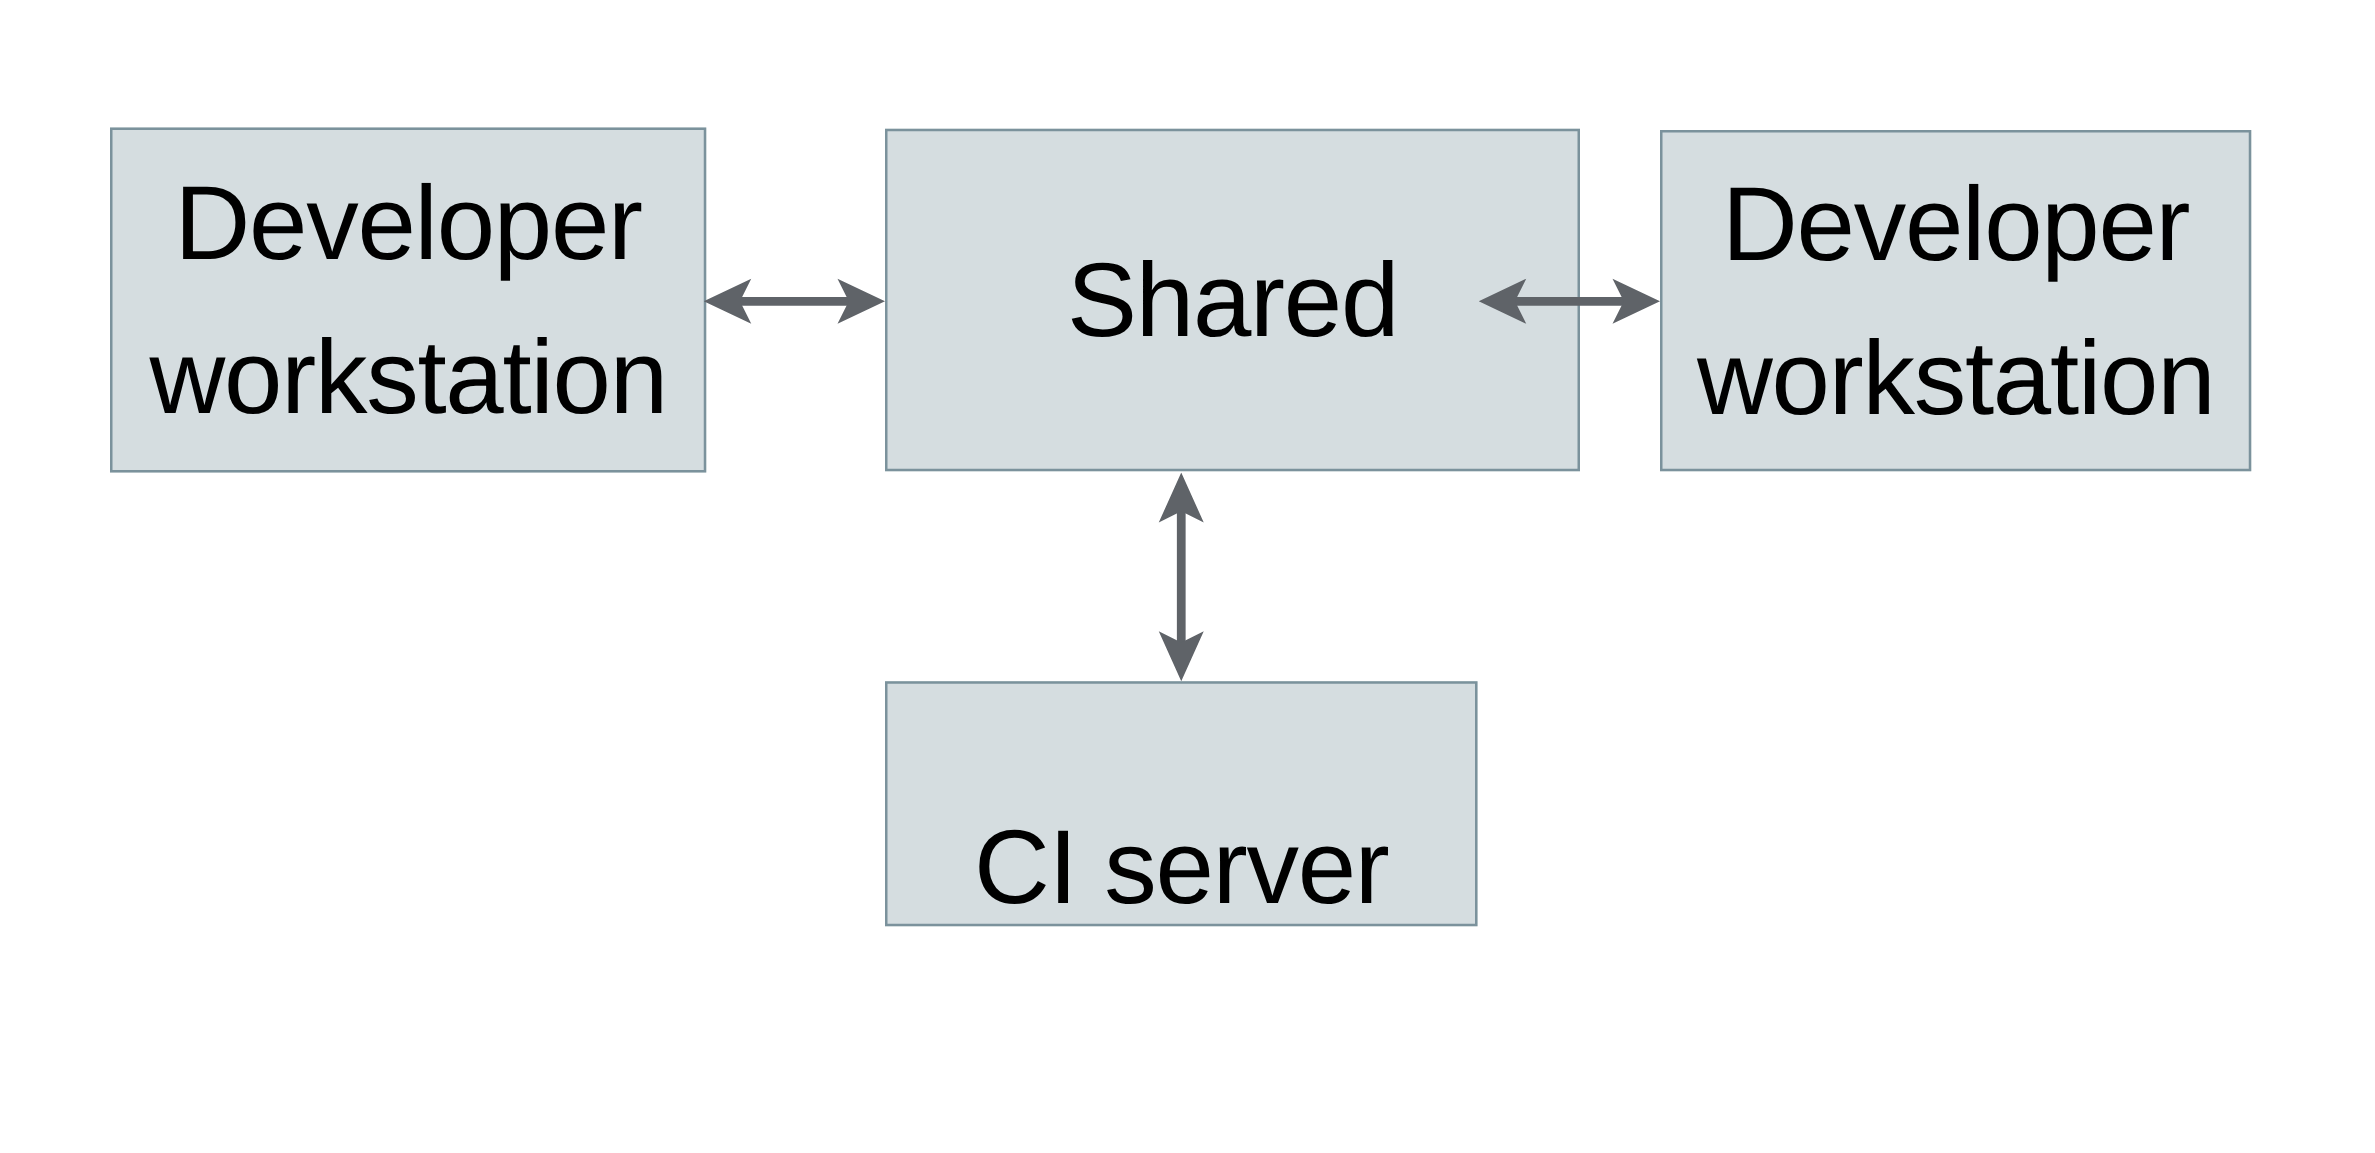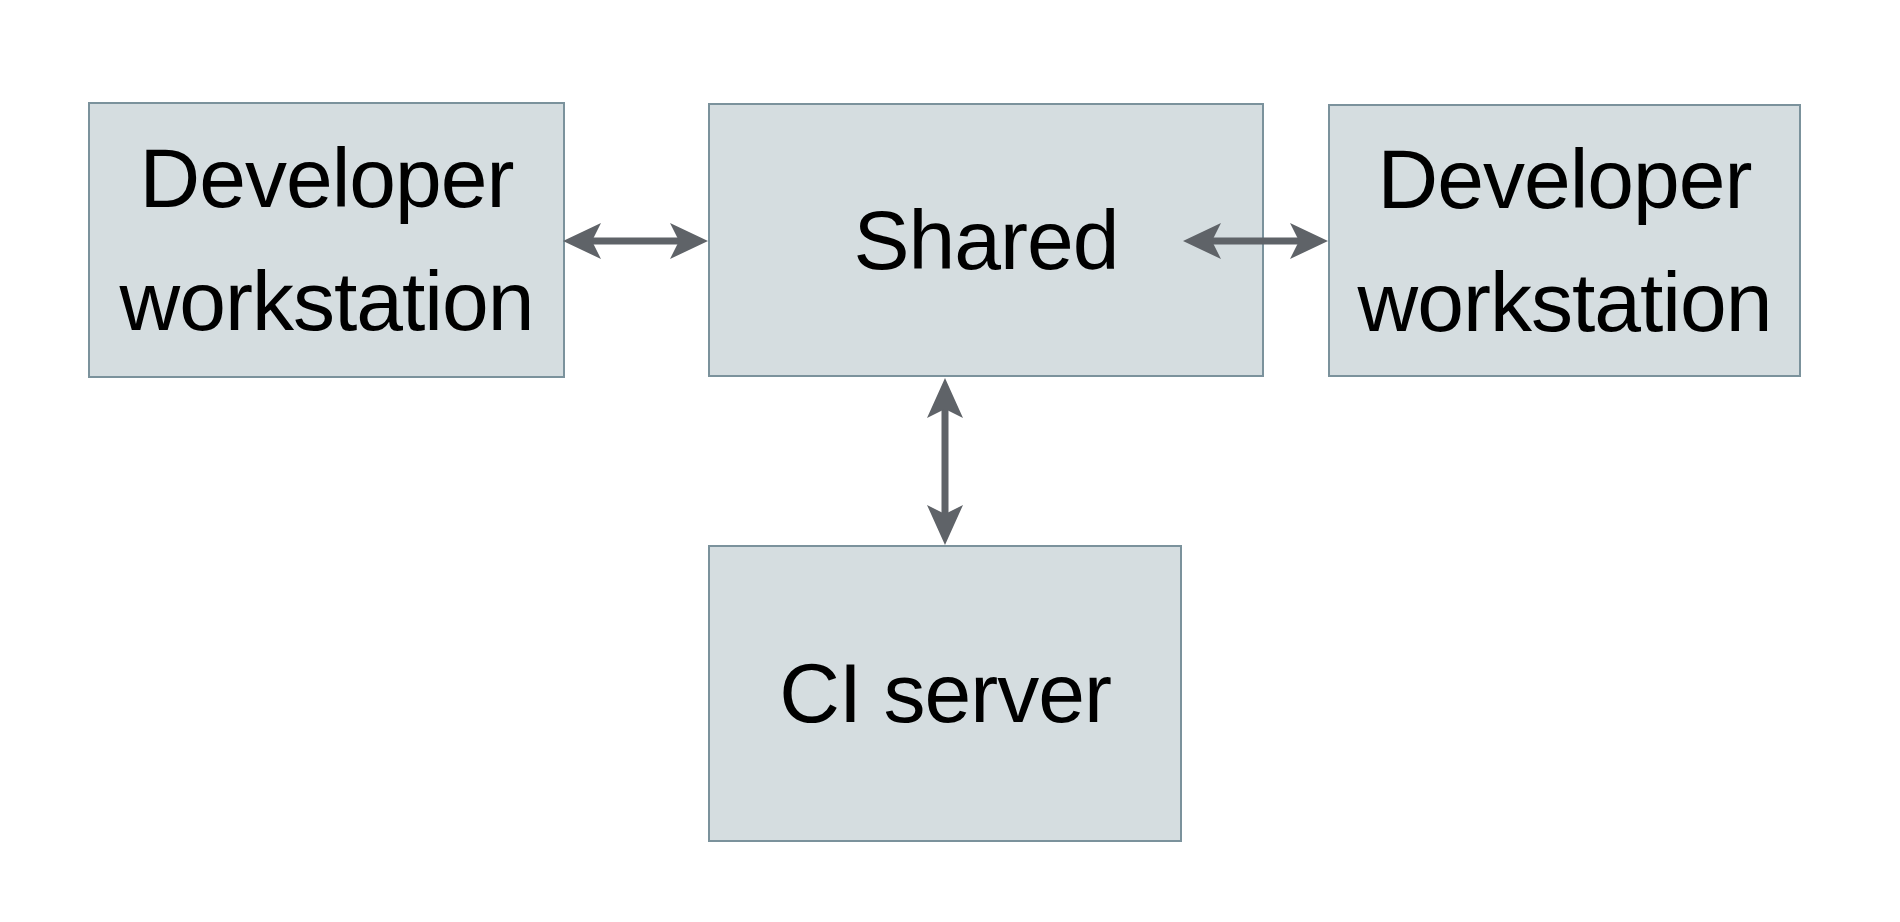--- a/index.html
+++ b/index.html
@@ -32,21 +32,21 @@
     color:var(--text);
     font-size:84px;
     line-height:1.08;
     letter-spacing:-1px;
     gap:32px;
   }
   .node span{display:block;white-space:nowrap;}
   #node-dev-left   {left:88px;  top:102px; width:477px; height:276px;}
   #node-cache      {left:708px; top:103px; width:556px; height:274px;}
   #node-dev-right  {left:1328px;top:104px; width:473px; height:273px;}
-  #node-ci         {left:708px; top:545px; width:474px; height:297px;}
+  #node-ci         {left:708px; top:545px; width:474px; height:196px;justify-content:flex-end;}
   .edge{position:absolute;}
   #edge-left  {left:563px; top:222px; width:145px; height:38px;}
   #edge-right {left:1183px;top:222px; width:145px; height:38px;}
   #edge-down  {left:926px; top:378px; width:38px;  height:167px;}
   .edge svg{display:block;width:100%;height:100%;}
   .edge .stroke{stroke:var(--arrow);}
   .edge .fill{fill:var(--arrow);}
 </style>
 </head>
 <body>

